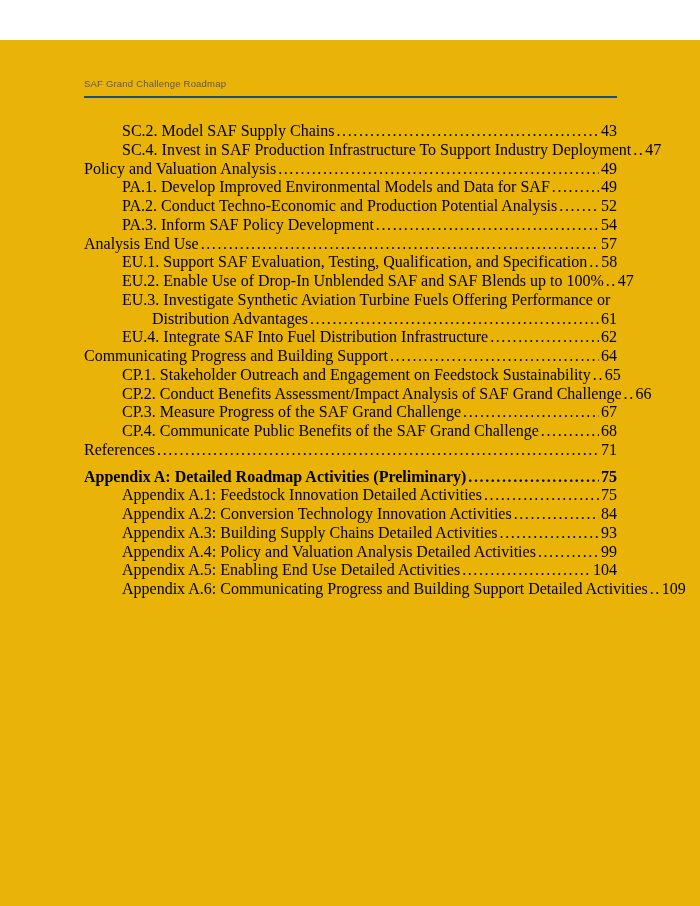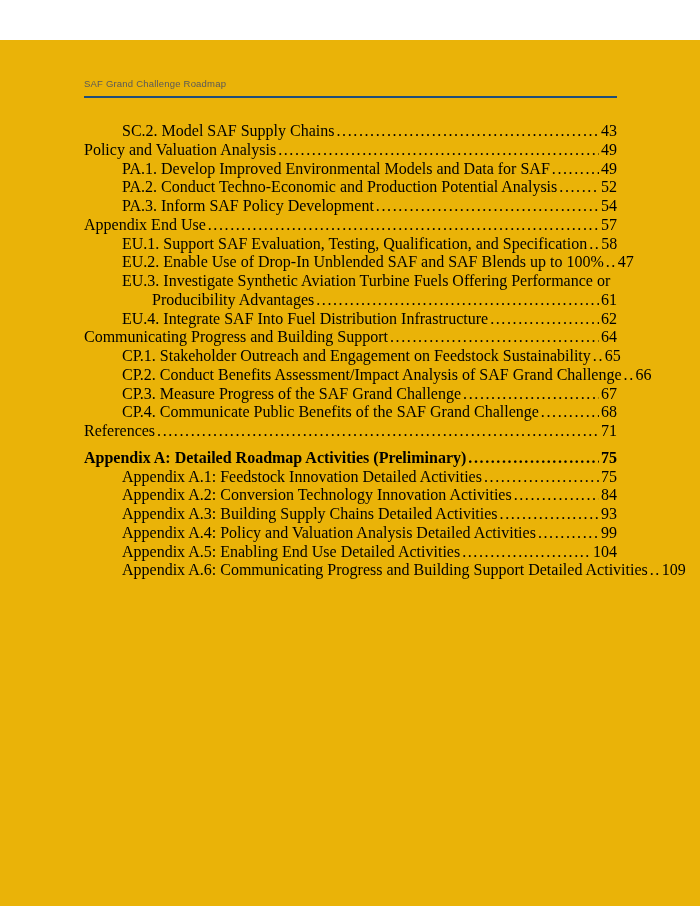--- a/index.html
+++ b/index.html
@@ -102,20 +102,25 @@
     <div class="header-text">SAF Grand Challenge Roadmap</div>
     <div class="header-rule"></div>
   </header>
 
   <main class="toc" id="toc">
       <div class="toc-row indent-1">
         <span class="toc-label">SC.2. Model SAF Supply Chains</span>
         <span class="toc-leader"></span>
         <span class="toc-page">43</span>
       </div>
+      <div class="toc-row indent-1">
+        <span class="toc-label">SC.4. Invest in SAF Production Infrastructure To Support Industry Deployment</span>
+        <span class="toc-leader"></span>
+        <span class="toc-page">47</span>
+      </div>
       <div class="toc-row indent-0">
         <span class="toc-label">Policy and Valuation Analysis</span>
         <span class="toc-leader"></span>
         <span class="toc-page">49</span>
       </div>
       <div class="toc-row indent-1">
         <span class="toc-label">PA.1. Develop Improved Environmental Models and Data for SAF</span>
         <span class="toc-leader"></span>
         <span class="toc-page">49</span>
       </div>
@@ -123,39 +128,39 @@
         <span class="toc-label">PA.2. Conduct Techno-Economic and Production Potential Analysis</span>
         <span class="toc-leader"></span>
         <span class="toc-page">52</span>
       </div>
       <div class="toc-row indent-1">
         <span class="toc-label">PA.3. Inform SAF Policy Development</span>
         <span class="toc-leader"></span>
         <span class="toc-page">54</span>
       </div>
       <div class="toc-row indent-0">
-        <span class="toc-label">Appendix End Use</span>
+        <span class="toc-label">Analysis End Use</span>
         <span class="toc-leader"></span>
         <span class="toc-page">57</span>
       </div>
       <div class="toc-row indent-1">
         <span class="toc-label">EU.1. Support SAF Evaluation, Testing, Qualification, and Specification</span>
         <span class="toc-leader"></span>
         <span class="toc-page">58</span>
       </div>
       <div class="toc-row indent-1">
         <span class="toc-label">EU.2. Enable Use of Drop-In Unblended SAF and SAF Blends up to 100%</span>
         <span class="toc-leader"></span>
         <span class="toc-page">47</span>
       </div>
       <div class="toc-row indent-1">
         <span class="toc-label">EU.3. Investigate Synthetic Aviation Turbine Fuels Offering Performance or</span>
       </div>
       <div class="toc-row indent-2">
-        <span class="toc-label">Producibility Advantages</span>
+        <span class="toc-label">Distribution Advantages</span>
         <span class="toc-leader"></span>
         <span class="toc-page">61</span>
       </div>
       <div class="toc-row indent-1">
         <span class="toc-label">EU.4. Integrate SAF Into Fuel Distribution Infrastructure</span>
         <span class="toc-leader"></span>
         <span class="toc-page">62</span>
       </div>
       <div class="toc-row indent-0">
         <span class="toc-label">Communicating Progress and Building Support</span>

